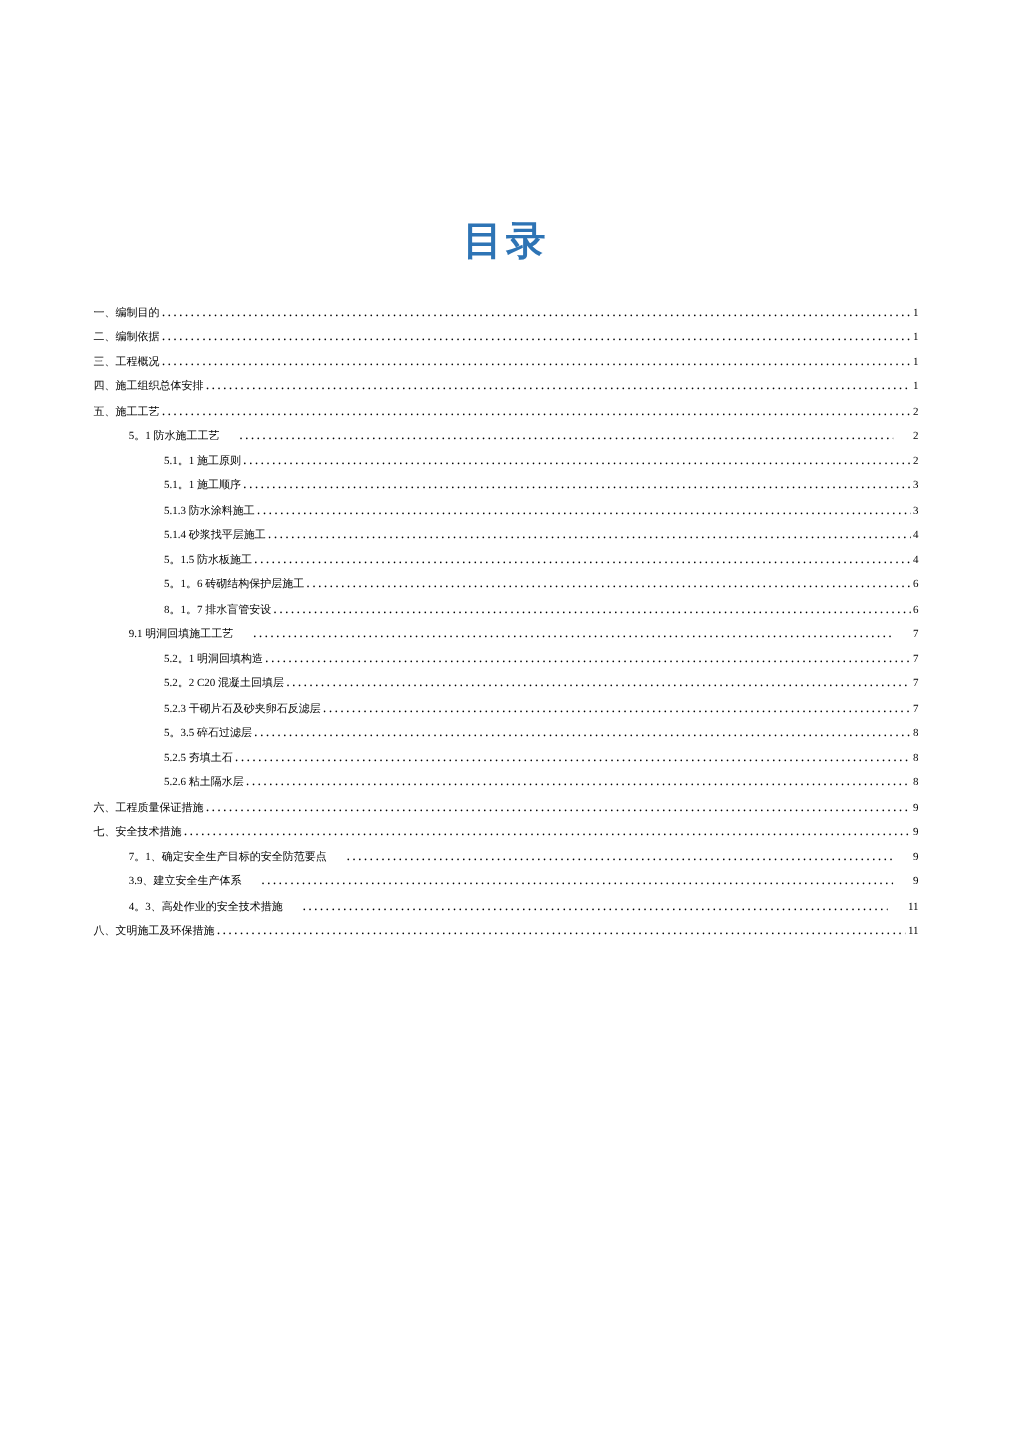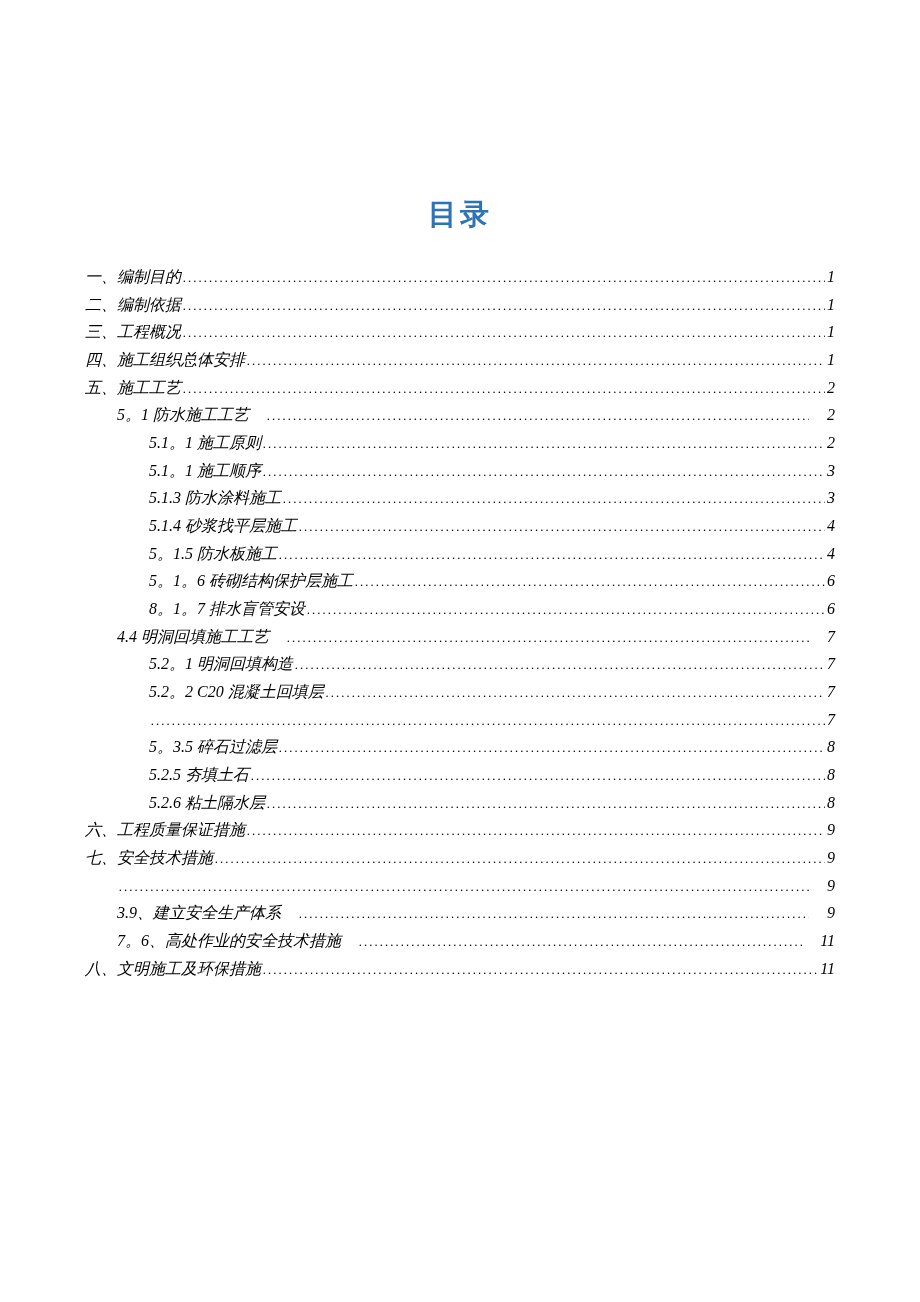--- a/index.html
+++ b/index.html
@@ -9,34 +9,33 @@
     }
     body {
       background: #ffffff;
       font-family: "SimSun", "宋体", serif;
       width: 920px;
       height: 1302px;
       padding: 195px 85px 60px 85px;
     }
     .title {
       text-align: center;
-      font-size: 29px;
+      font-size: 36px;
       color: #2e74b5;
       font-weight: bold;
       margin-bottom: 28px;
       letter-spacing: 3px;
     }
     .toc-entry {
       display: flex;
       align-items: baseline;
-      font-size: 16px;
+      font-size: 10px;
       color: #000;
       line-height: 1.73;
       white-space: nowrap;
-      font-style: italic;
     }
     .toc-entry.level-1 {
       padding-left: 0;
     }
     .toc-entry.level-2 {
       padding-left: 32px;
       gap: 16px;
     }
     .toc-entry.level-3 {
       padding-left: 64px;
@@ -125,35 +124,36 @@
       <span class="toc-label">5。1。6 砖砌结构保护层施工</span>
       <span class="toc-dots"></span>
       <span class="toc-page">6</span>
     </div>
     <div class="toc-entry level-3">
       <span class="toc-label">8。1。7 排水盲管安设</span>
       <span class="toc-dots"></span>
       <span class="toc-page">6</span>
     </div>
     <div class="toc-entry level-2">
-      <span class="toc-label">4.4 明洞回填施工工艺</span>
+      <span class="toc-label">9.1 明洞回填施工工艺</span>
       <span class="toc-dots"></span>
       <span class="toc-page">7</span>
     </div>
     <div class="toc-entry level-3">
       <span class="toc-label">5.2。1 明洞回填构造</span>
       <span class="toc-dots"></span>
       <span class="toc-page">7</span>
     </div>
     <div class="toc-entry level-3">
       <span class="toc-label">5.2。2 C20 混凝土回填层</span>
       <span class="toc-dots"></span>
       <span class="toc-page">7</span>
     </div>
     <div class="toc-entry level-3">
+      <span class="toc-label">5.2.3 干砌片石及砂夹卵石反滤层</span>
       <span class="toc-dots"></span>
       <span class="toc-page">7</span>
     </div>
     <div class="toc-entry level-3">
       <span class="toc-label">5。3.5 碎石过滤层</span>
       <span class="toc-dots"></span>
       <span class="toc-page">8</span>
     </div>
     <div class="toc-entry level-3">
       <span class="toc-label">5.2.5 夯填土石</span>
@@ -169,30 +169,31 @@
       <span class="toc-label">六、工程质量保证措施</span>
       <span class="toc-dots"></span>
       <span class="toc-page">9</span>
     </div>
     <div class="toc-entry level-1">
       <span class="toc-label">七、安全技术措施</span>
       <span class="toc-dots"></span>
       <span class="toc-page">9</span>
     </div>
     <div class="toc-entry level-2">
+      <span class="toc-label">7。1、确定安全生产目标的安全防范要点</span>
       <span class="toc-dots"></span>
       <span class="toc-page">9</span>
     </div>
     <div class="toc-entry level-2">
       <span class="toc-label">3.9、建立安全生产体系</span>
       <span class="toc-dots"></span>
       <span class="toc-page">9</span>
     </div>
     <div class="toc-entry level-2">
-      <span class="toc-label">7。6、高处作业的安全技术措施</span>
+      <span class="toc-label">4。3、高处作业的安全技术措施</span>
       <span class="toc-dots"></span>
       <span class="toc-page">11</span>
     </div>
     <div class="toc-entry level-1">
       <span class="toc-label">八、文明施工及环保措施</span>
       <span class="toc-dots"></span>
       <span class="toc-page">11</span>
     </div>
   </div>
 

